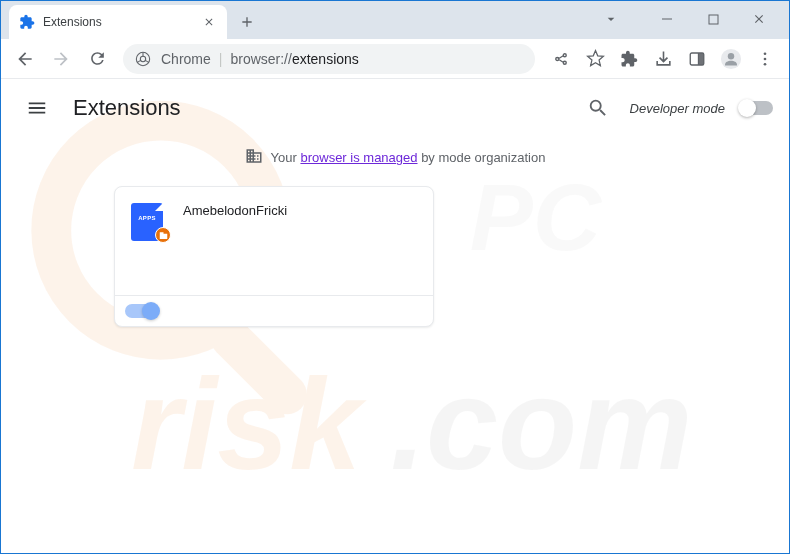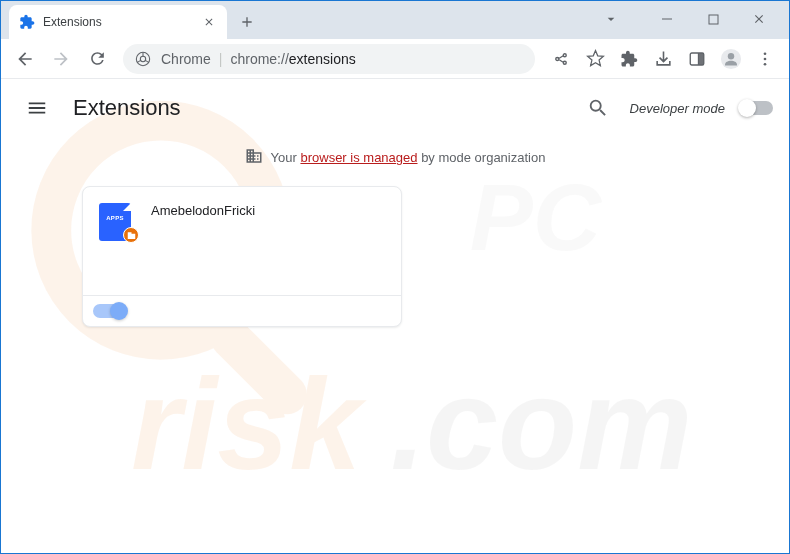--- a/index.html
+++ b/index.html
@@ -36,24 +36,24 @@
 .menu-btn { width: 40px; height: 40px; display: flex; align-items: center; justify-content: center; cursor: pointer; color: #3c4043; }
 .page-title { font-size: 22px; color: #202124; font-weight: 500; }
 .header-right { margin-left: auto; display: flex; align-items: center; gap: 14px; font-style: italic; }
 .search-btn { width: 36px; height: 36px; display: flex; align-items: center; justify-content: center; color: #5f6368; cursor: pointer; }
 .dev-label { font-size: 13px; color: #3c4043; }
 .toggle { width: 34px; height: 14px; background: #bdc1c6; border-radius: 7px; position: relative; cursor: pointer; }
 .toggle-knob { position: absolute; width: 18px; height: 18px; background: #fff; border-radius: 50%; top: -2px; left: -1px; box-shadow: 0 1px 3px rgba(0,0,0,0.3); }
 
 
 .managed { text-align: center; padding: 10px 0 18px; font-size: 13px; color: #5f6368; display: flex; align-items: center; justify-content: center; gap: 8px; position: relative; z-index: 1; }
-.managed a { color: #b91c1c; text-decoration: underline; }
-
-
-.card-wrap { display: flex; justify-content: flex-start; padding-left: 81px; position: relative; z-index: 1; }
+.managed a { color: #6d28d9; text-decoration: underline; }
+
+
+.card-wrap { display: flex; justify-content: flex-start; padding-left: 113px; position: relative; z-index: 1; }
 .card { width: 320px; border: 1px solid #e8eaed; border-radius: 8px; background: #fff; box-shadow: 0 1px 2px rgba(60,64,67,0.1); }
 .card-body { padding: 16px; display: flex; gap: 16px; min-height: 108px; }
 .ext-icon { width: 36px; height: 36px; position: relative; flex-shrink: 0; }
 .ext-icon-main { width: 32px; height: 38px; background: #2962ff; border-radius: 3px 3px 3px 3px; position: relative; }
 .ext-icon-main::before { content: ''; position: absolute; top: 0; right: 0; border-style: solid; border-width: 0 0 8px 8px; border-color: transparent transparent #fff transparent; }
 .ext-icon-main::after { content: 'APPS'; position: absolute; top: 12px; left: 0; right: 0; text-align: center; font-size: 6px; color: #fff; font-weight: bold; letter-spacing: 0.3px; }
 .ext-badge { position: absolute; bottom: -4px; right: -4px; width: 16px; height: 16px; background: #e8710a; border-radius: 50%; border: 1.5px solid #fff; display: flex; align-items: center; justify-content: center; }
 .ext-name { font-size: 13px; color: #202124; }
 .card-footer { border-top: 1px solid #e8eaed; padding: 8px 10px; display: flex; align-items: center; justify-content: space-between; }
 .details-btn { border: 1px solid #dadce0; border-radius: 4px; background: #fff; color: #1a73e8; font-size: 13px; padding: 7px 18px; cursor: pointer; }
@@ -140,21 +140,21 @@
           <circle cx="12" cy="12" r="10" fill="none" stroke="#5f6368" stroke-width="1.6"></circle>
           <circle cx="12" cy="12" r="4" fill="none" stroke="#5f6368" stroke-width="1.6"></circle>
           <line x1="12" y1="2" x2="12" y2="8" stroke="#5f6368" stroke-width="1.6"></line>
           <line x1="3.5" y1="17" x2="8.5" y2="14" stroke="#5f6368" stroke-width="1.6"></line>
           <line x1="20.5" y1="17" x2="15.5" y2="14" stroke="#5f6368" stroke-width="1.6"></line>
         </svg>
     </span>
     <span class="omnibox-text">
       <span>Chrome</span>
       <span class="divider">|</span>
-      <span>chrome://</span>
+      <span>browser://</span>
         <span class="strong">extensions</span>
     </span>
   </div>
   <div class="tb-right">
     <div class="tb-btn">
         <svg viewBox="0 0 24 24" width="18" height="18">
           <path fill="none" stroke="currentColor" stroke-width="1.8" d="M8 12l8-5M8 12l8 5M9 12a2 2 0 11-4 0 2 2 0 014 0zm10-5a2 2 0 11-4 0 2 2 0 014 0zm0 10a2 2 0 11-4 0 2 2 0 014 0z"></path>
         </svg>
       </div>
     <div class="tb-btn">

